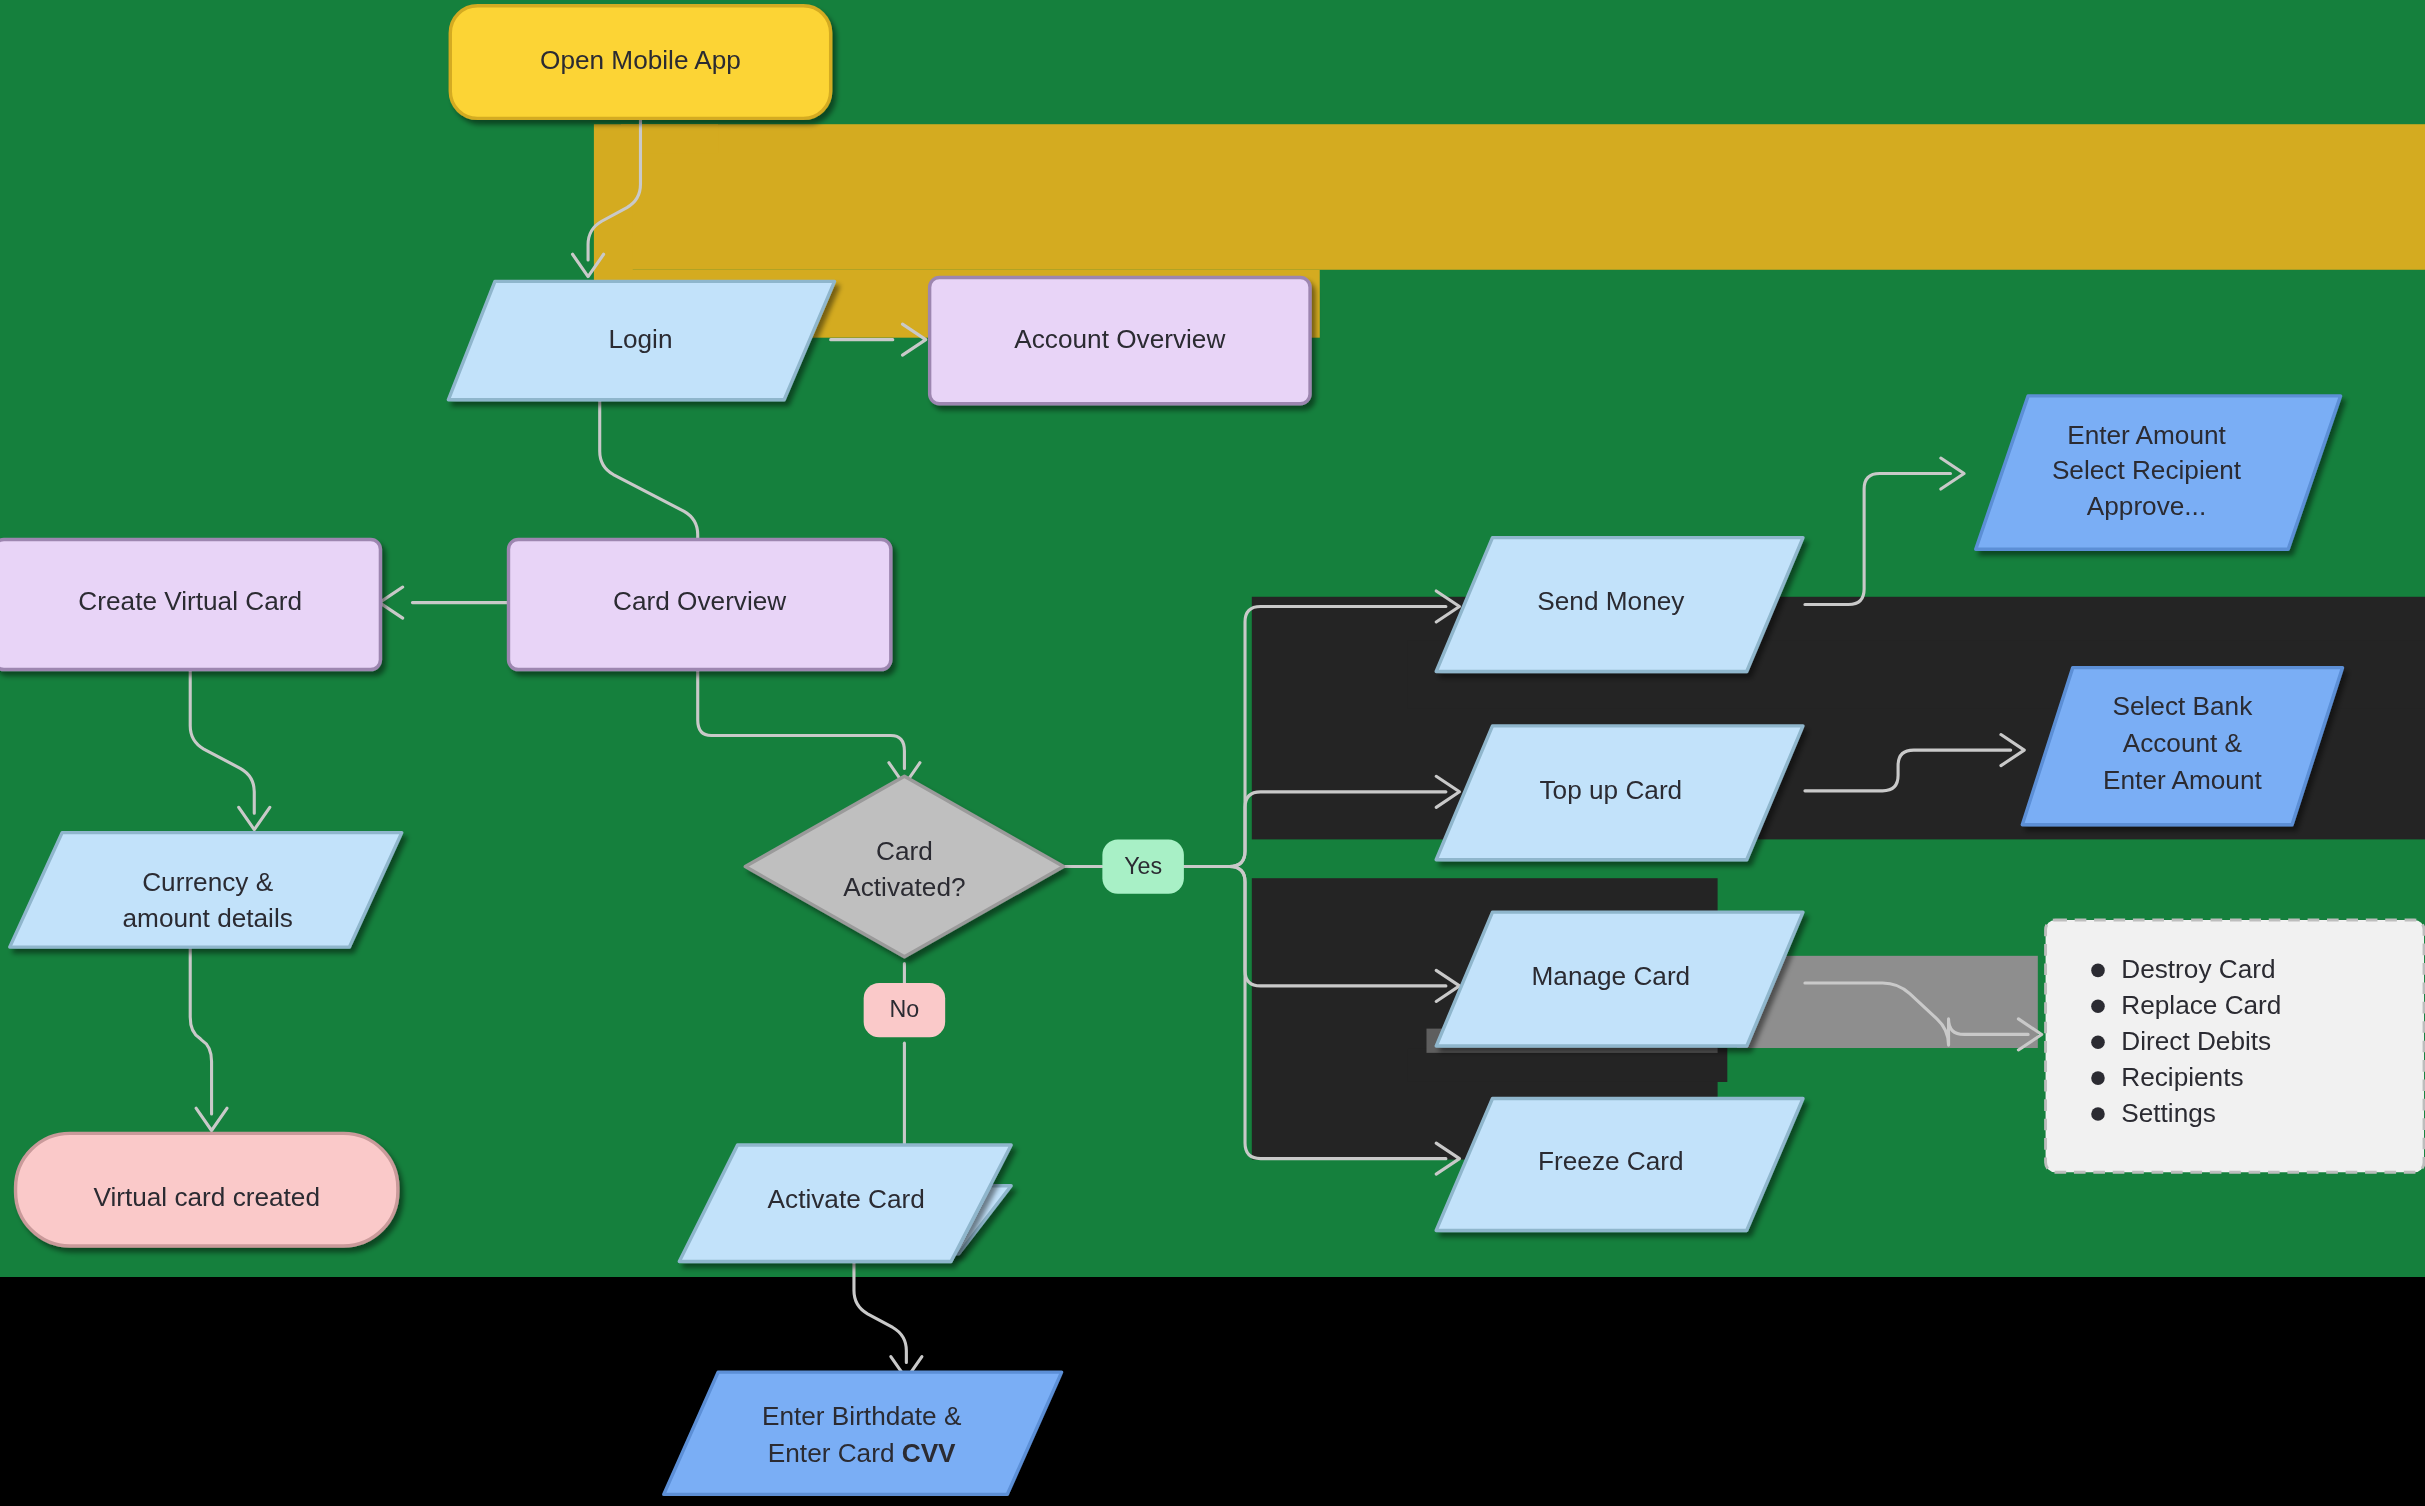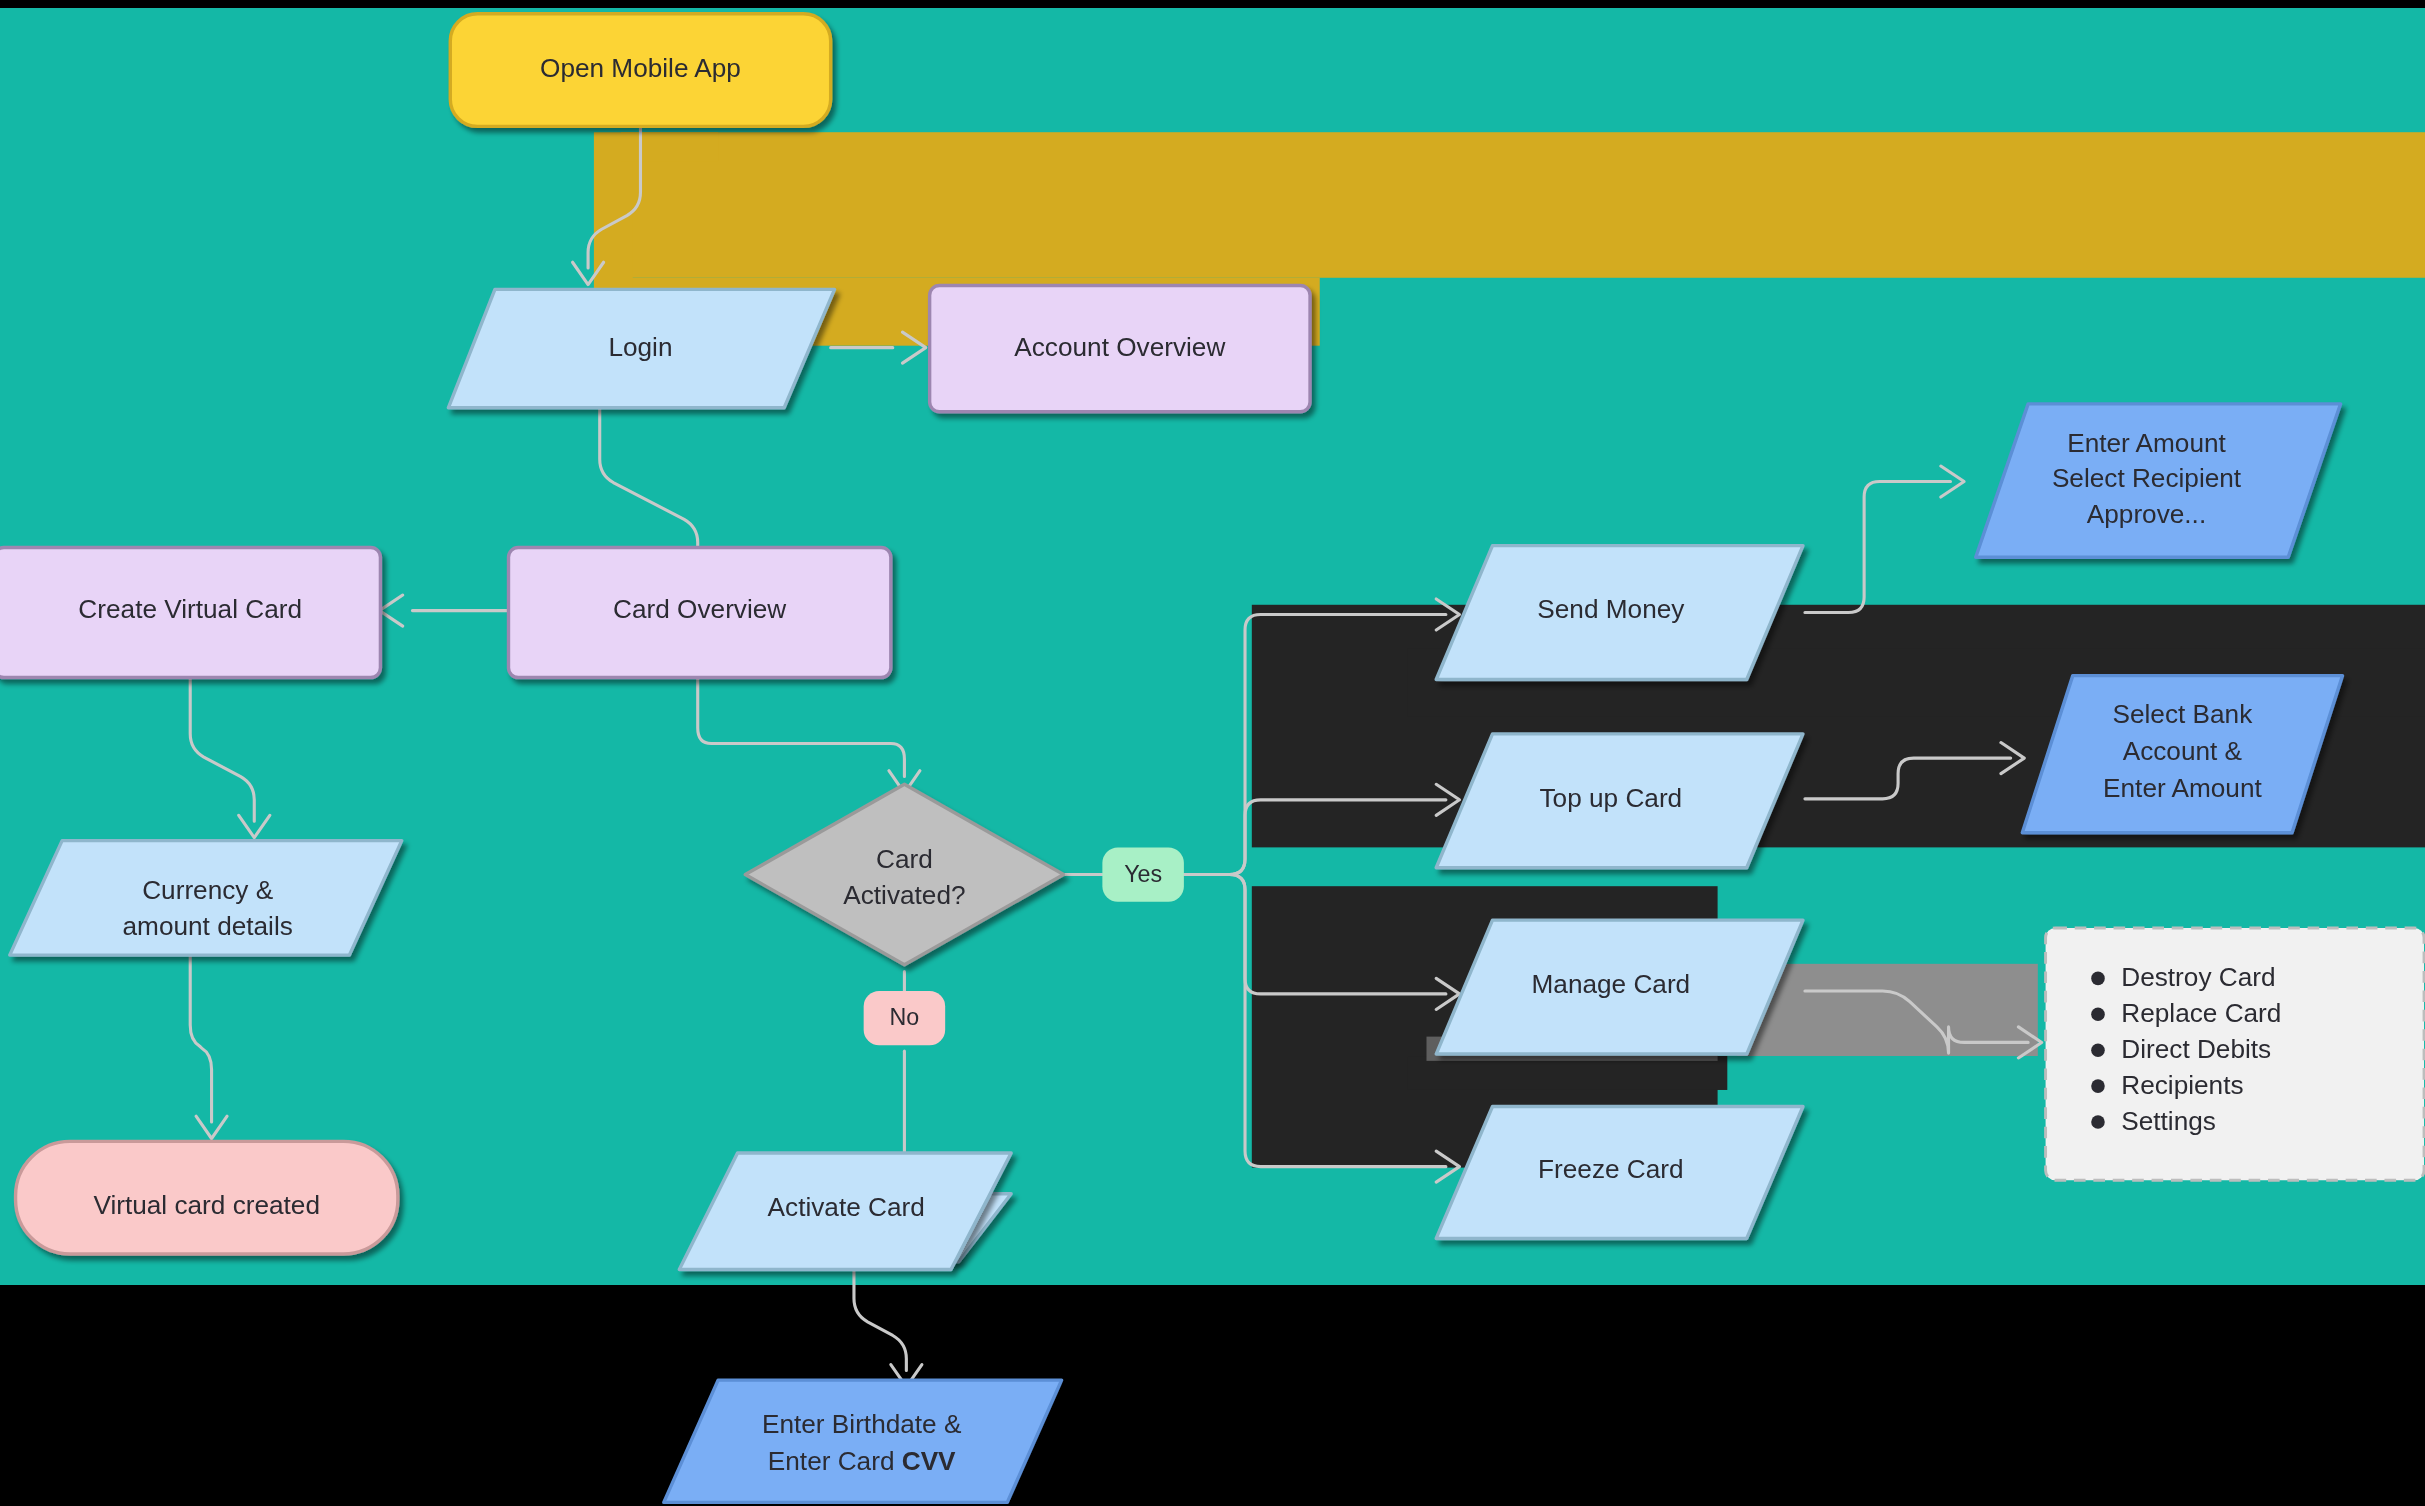--- a/index.html
+++ b/index.html
@@ -10,22 +10,21 @@
   body {
     width: 2426px;
     height: 1507px;
     overflow: hidden;
     font-family: "Liberation Sans", sans-serif;
   }
   #canvas {
     position: relative;
     width: 2426px;
     height: 1277px;
-    background: #14b8a6;
-    margin-top: 8px;
+    background: #15803d;
   }
   svg#flow {
     position: absolute;
     top: 0;
     left: 0;
     width: 2426px;
     height: 1507px;
   }
   .node-label {
     font-family: "Liberation Sans", sans-serif;

